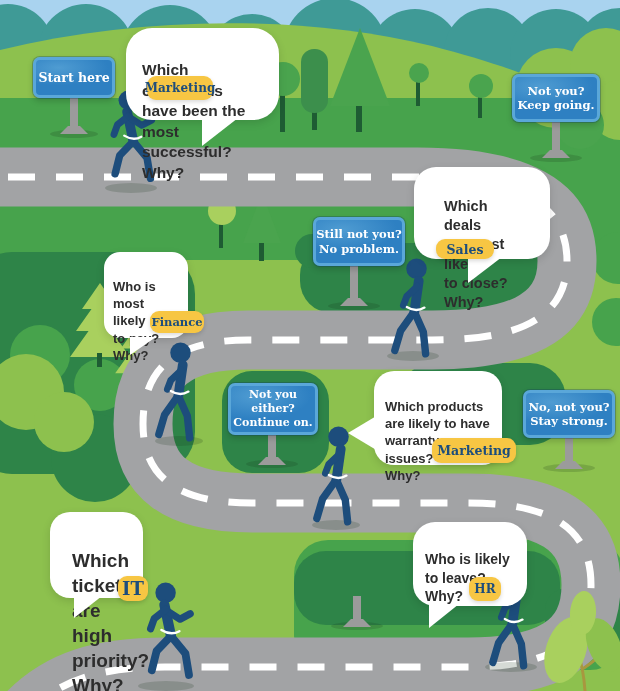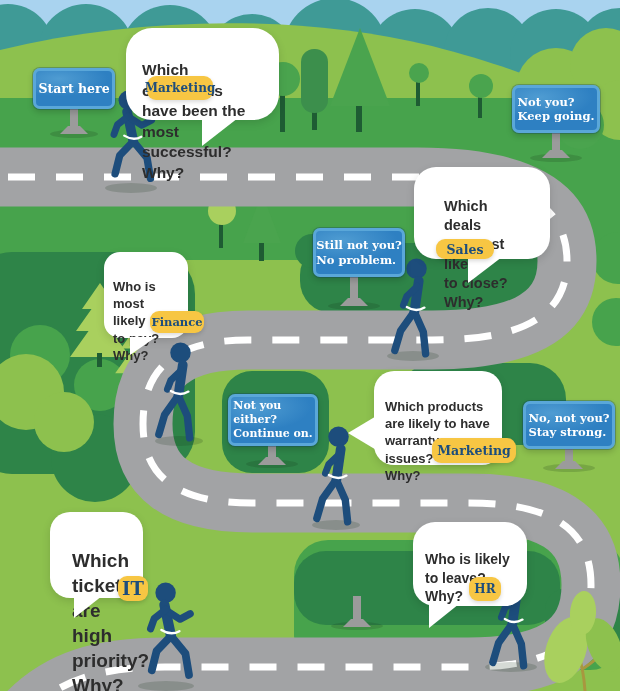--- a/index.html
+++ b/index.html
@@ -25,23 +25,23 @@
   .shadow{fill:rgba(20,50,20,.18);}
   .fig-fill{fill:var(--figure-navy);}
   .fig-stroke{fill:none;stroke:var(--figure-navy);stroke-linecap:round;stroke-linejoin:round;}
   .fig-swoosh{fill:none;stroke:#fff;stroke-width:4;stroke-linecap:round;}
   .stem{fill:none;stroke:var(--stem);stroke-width:3;stroke-linecap:round;}
 
   
   .sign{position:absolute;border:3px solid var(--sign-border);border-radius:7px;
         background:radial-gradient(ellipse 90% 70% at 30% 22%,var(--sign-blue-light),var(--sign-blue) 72%);
         color:#fff;font-family:"DejaVu Serif",serif;font-weight:bold;
-        display:flex;align-items:center;justify-content:center;
+        display:flex;align-items:center;justify-content:center;text-align:center;
         white-space:pre-line;line-height:1.25;
-        box-shadow:0 0 0 1px rgba(15,60,100,.3),0 3px 6px rgba(0,0,0,.18);margin-top:11px;}
+        box-shadow:0 0 0 1px rgba(15,60,100,.3),0 3px 6px rgba(0,0,0,.18);}
 
   
   .bubble{position:absolute;background:var(--bubble-bg);border-radius:26px;
           color:var(--bubble-text);font-weight:bold;white-space:pre-line;line-height:1.32;
           box-shadow:0 3px 8px rgba(0,0,0,.13);}
   .tail{position:absolute;width:0;height:0;border-style:solid;
         border-color:var(--bubble-bg) transparent transparent transparent;}
   .tail-left{position:absolute;width:0;height:0;border-style:solid;
         border-color:transparent var(--bubble-bg) transparent transparent;}
 

